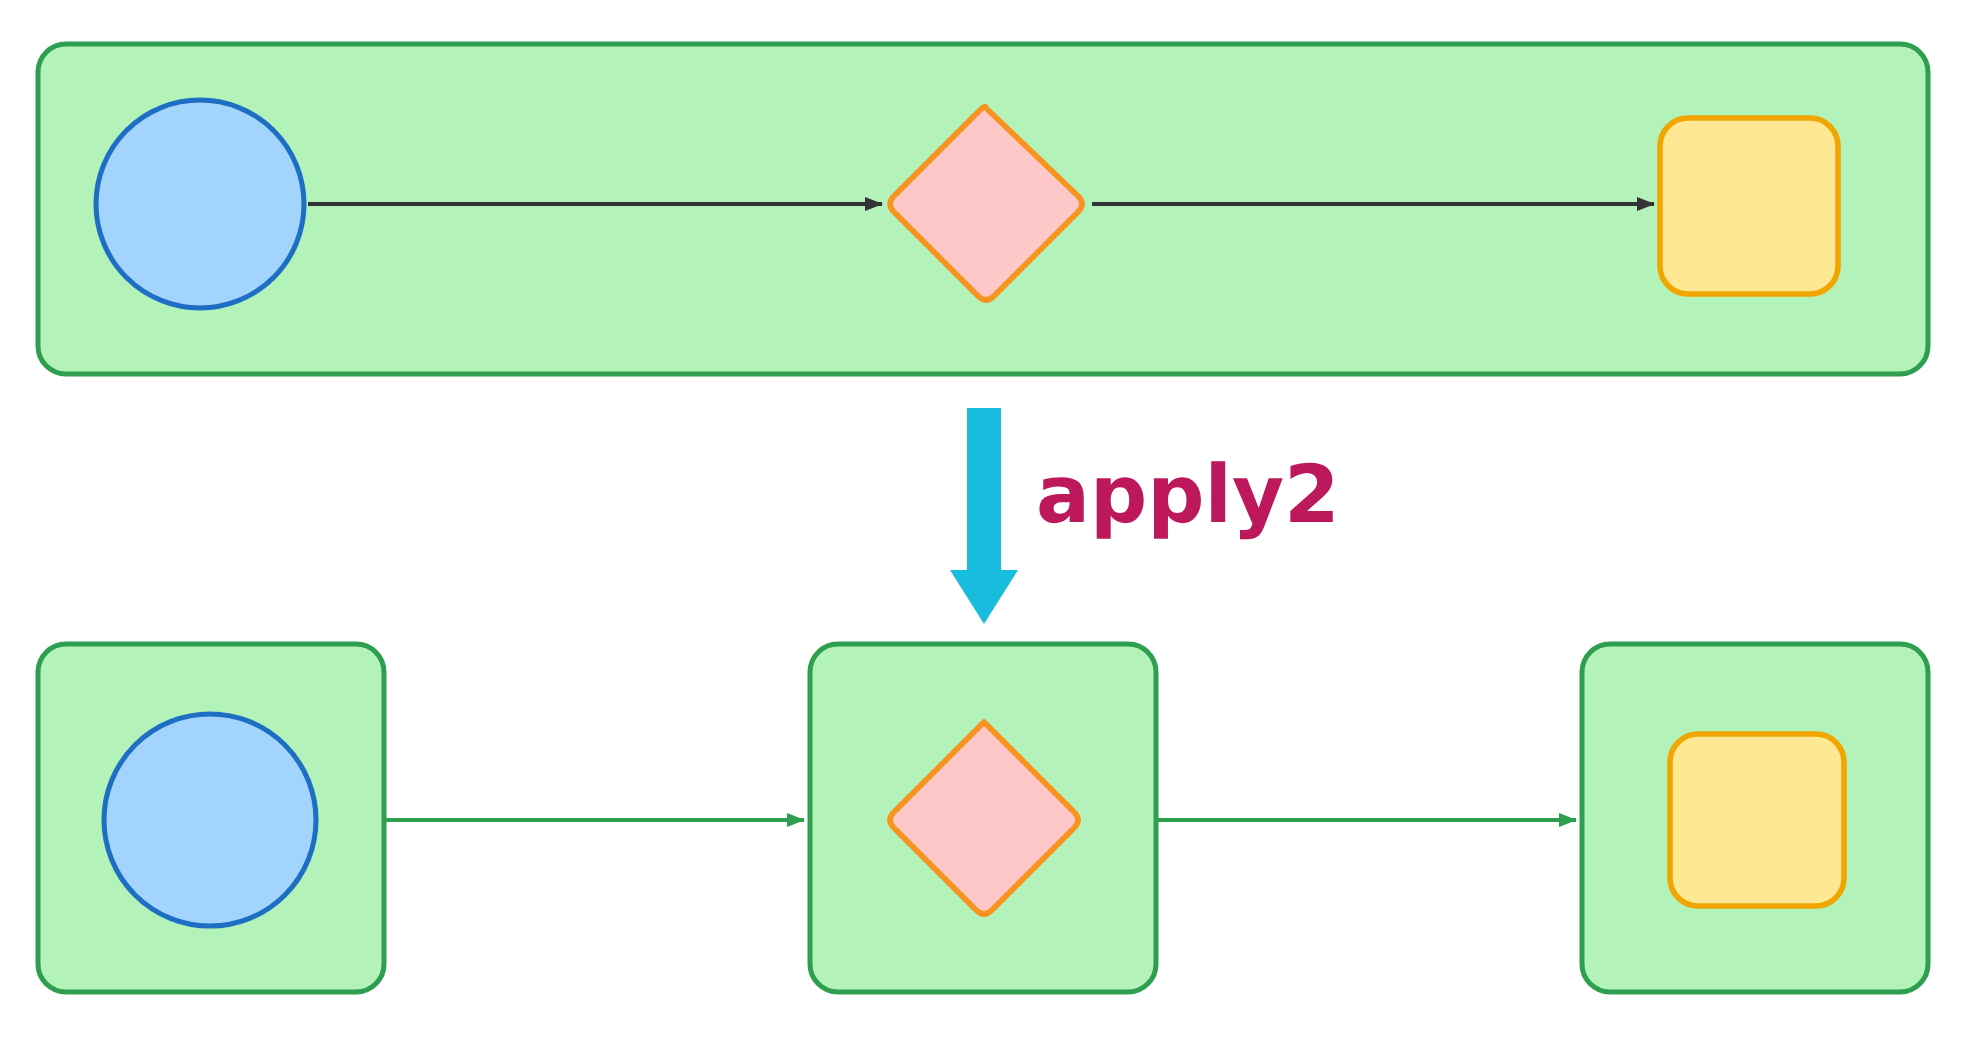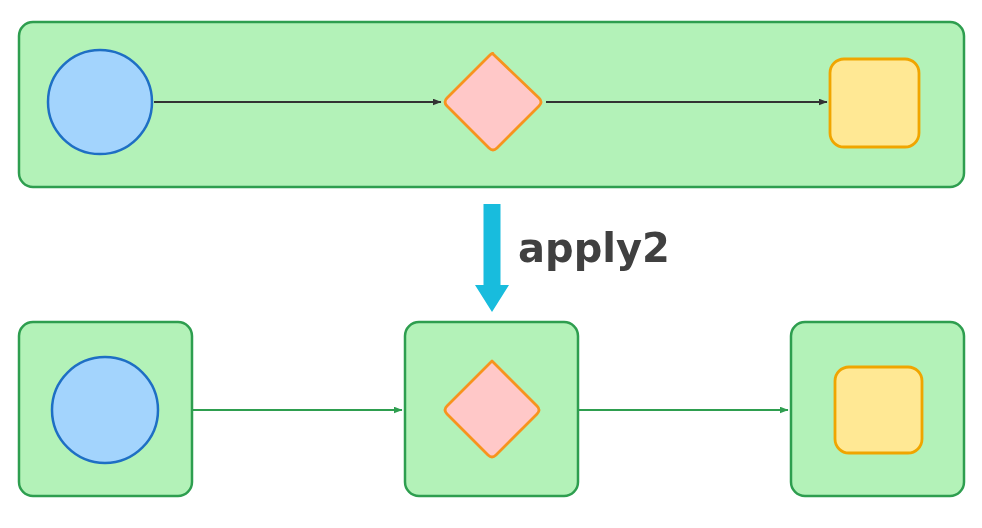--- a/index.html
+++ b/index.html
@@ -86,15 +86,15 @@
         <path d="M 492 361 L 537 406 Q 541 410 537 414 L 496 455 Q 492 459 488 455 L 447 414 Q 443 410 447 406 L 488 365 Q 492 361 492 361 Z" fill="#ffc8c8" stroke="#f7931e" stroke-width="2.8" stroke-linejoin="round"></path>
       </g>
 
       <g>
         <rect x="791" y="322" width="173" height="174" rx="14" ry="14" fill="#b3f2b8" stroke="#2e9e4f" stroke-width="2.5"></rect>
         <rect x="835" y="367" width="87" height="86" rx="14" ry="14" fill="#ffe894" stroke="#f0a500" stroke-width="2.8"></rect>
       </g>
     </g>
   </svg>
 
-  <div class="rule-label" style="left:518px; top:228px; color:#404040;">apply2</div>
+  <div class="rule-label" style="left:518px; top:228px; color:#be185d;">apply2</div>
 
 </div>
 
 </body></html>

